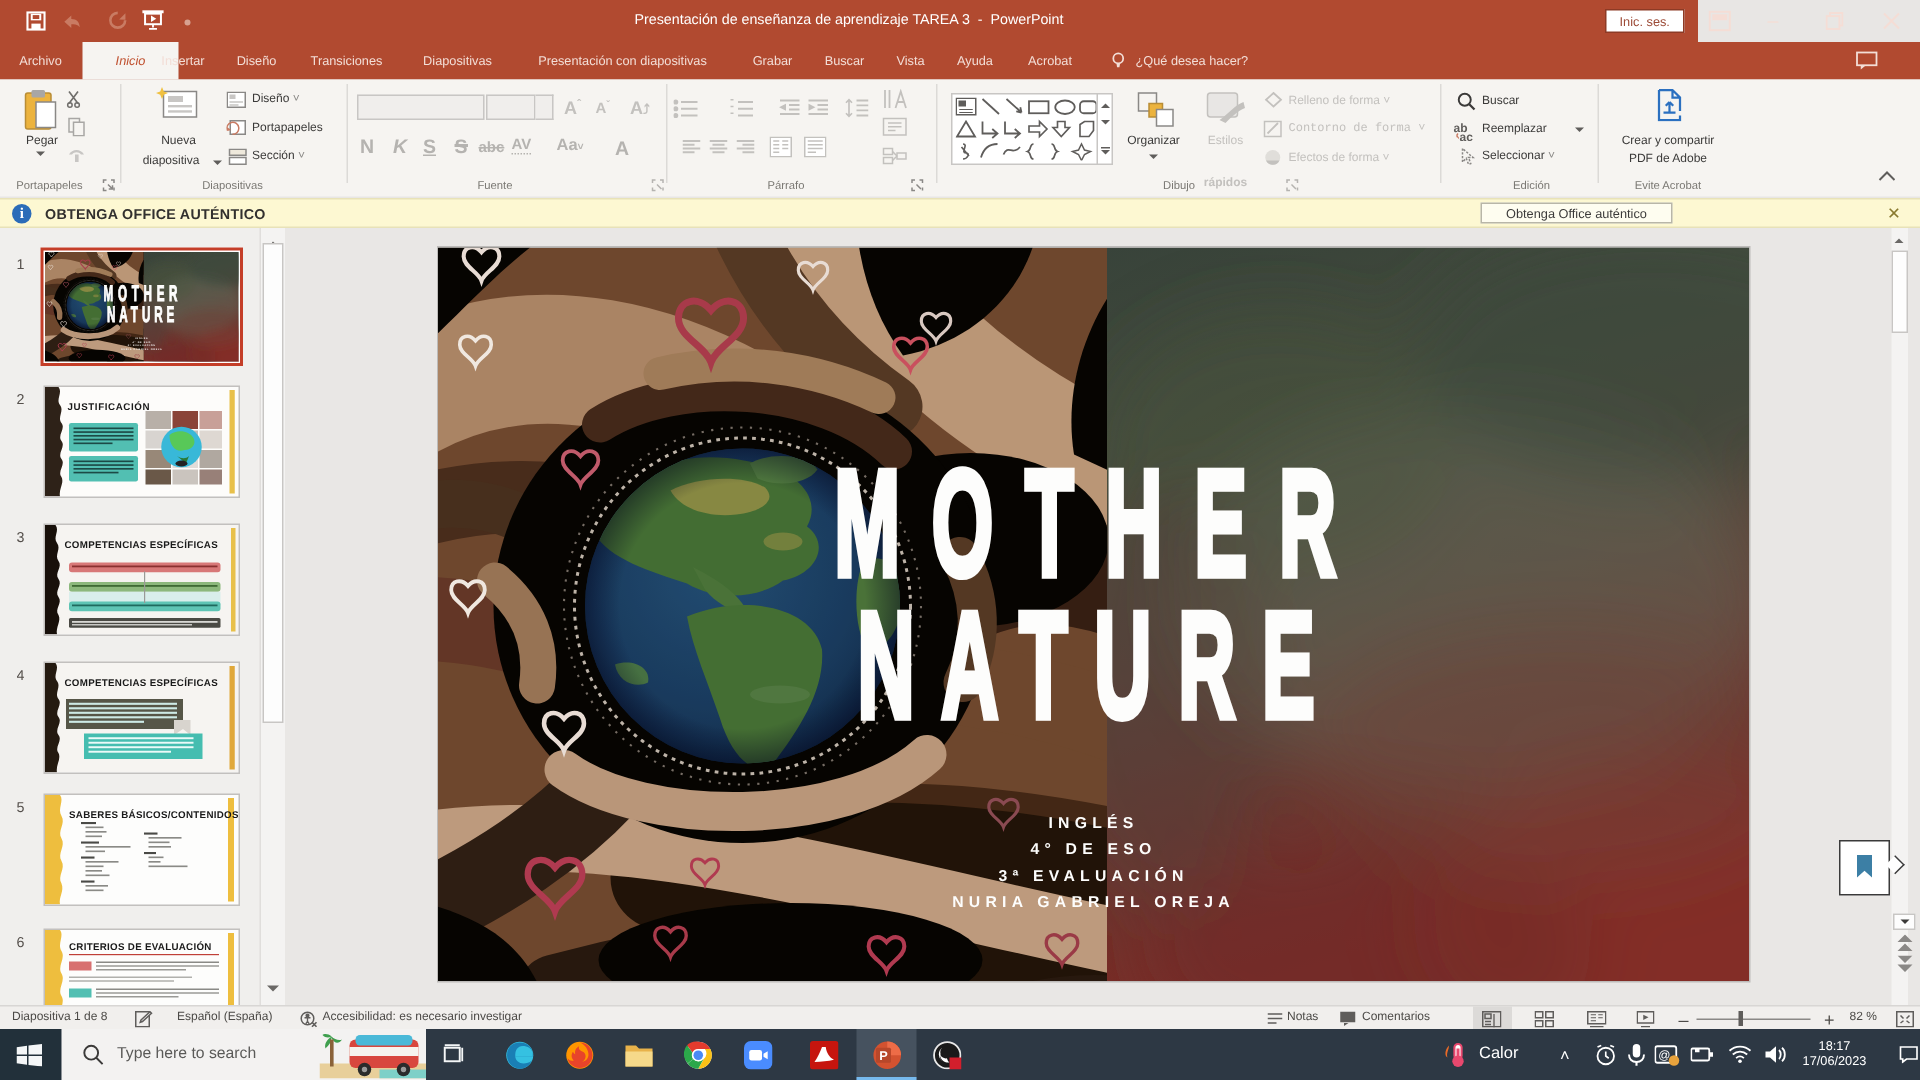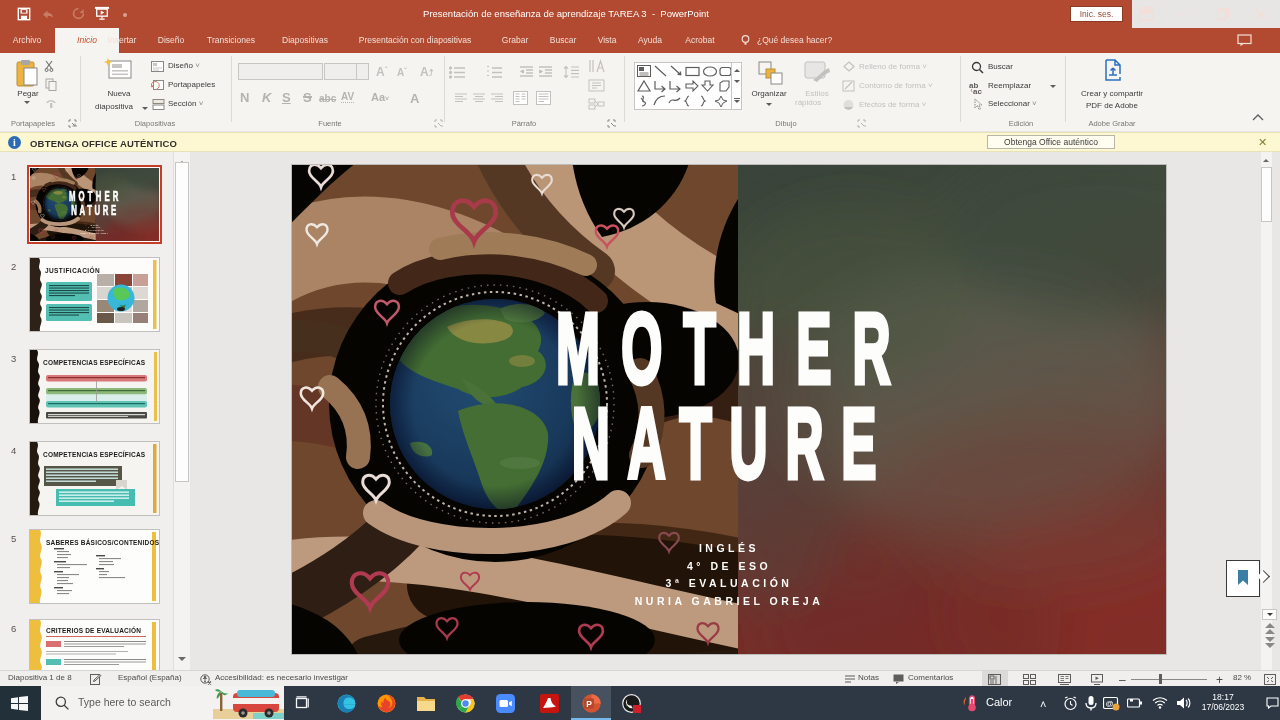--- a/index.html
+++ b/index.html
@@ -292,31 +292,31 @@
     <rect x="8" y="8" width="9" height="9" fill="#ecb33e" stroke="#b98d36"></rect>
     <rect x="13" y="12" width="11" height="11" fill="#fff" stroke="#8a8886"></rect>
   </svg>
   <div class="rtext" style="position:absolute;left:746px;top:36px;width:46px;text-align:center;">Organizar</div>
   <div style="position:absolute;left:766px;top:50px;width:0;height:0;border:3px solid transparent;border-top-color:#5f5d5b;"></div>
   <svg class="abs" style="left:803px;top:7px" width="28" height="24" viewBox="0 0 28 24">
     <rect x="2" y="2" width="20" height="16" rx="2" fill="#e8e6e4" stroke="#c3c1be"></rect>
     <path d="M10 20 C16 16 20 10 26 8 L27 12 C22 14 18 18 14 22 Z" fill="#c3c1be"></path>
   </svg>
   <div class="rtext dis" style="position:absolute;left:797px;top:36px;width:40px;text-align:center;">Estilos</div>
-  <div class="rtext dis" style="position:absolute;left:795px;top:45px;width:44px;">rápidos</div>
+  <div class="rtext dis" style="position:absolute;left:795px;top:64px;width:44px;text-align:center;font-weight:bold;">rápidos</div>
   <div class="glabel" style="left:786px;">Dibujo</div>
   <svg class="abs" style="left:843px;top:8px" width="12" height="11" viewBox="0 0 12 11" stroke="#c3c1be" fill="none">
     <path d="M6 1 L11 5.5 L6 10 L1 5.5 Z" stroke-width="1.2"></path>
   </svg>
   <div class="rtext dis" style="position:absolute;left:859px;top:9px;">Relleno de forma <span style="font-size:8px;">˅</span></div>
   <svg class="abs" style="left:842px;top:27px" width="13" height="12" viewBox="0 0 13 12" stroke="#c3c1be" fill="none">
     <rect x="1" y="1" width="11" height="10"></rect>
       <path d="M3 9 L9 3 M9 3 L10 2" stroke-width="1.2"></path>
   </svg>
-  <div class="rtext dis" style="position:absolute;left:859px;top:28px;">Contorno de forma <span style="font-size:8px;">˅</span></div>
+  <div class="rtext dis" style="position:absolute;left:859px;top:28px;font-family:Liberation Mono, monospace;">Contorno de forma <span style="font-size:8px;">˅</span></div>
   <svg class="abs" style="left:842px;top:46px" width="13" height="12" viewBox="0 0 13 12">
     <circle cx="6.5" cy="6" r="5" fill="#e0deda"></circle>
       <path d="M2 8 A5 5 0 0 0 11 8 Z" fill="#c3c1be"></path>
   </svg>
   <div class="rtext dis" style="position:absolute;left:859px;top:47px;">Efectos de forma <span style="font-size:8px;">˅</span></div>
   <svg class="abs" style="left:857px;top:66px" width="9" height="9" viewBox="0 0 9 9" stroke="#b5b3b0" fill="none">
     <path d="M1 3 L1 1 L3 1 M6 1 L8 1 L8 3 M8 6 L8 8 M1 6 L1 8 L3 8" stroke-width="1"></path>
       <path d="M4 4 L7 7" stroke-width="1"></path>
   </svg>
   <div class="gsep" style="left:960px;"></div>
@@ -341,21 +341,21 @@
   <div class="gsep" style="left:1065px;"></div>
 
   <svg class="abs" style="left:1102px;top:6px" width="22" height="22" viewBox="0 0 22 22" fill="none" stroke="#2b70c0">
     <path d="M4 1 L13 1 L18 6 L18 15 M13 1 L13 6 L18 6" stroke-width="1.5"></path>
     <path d="M4 1 L4 21 L18 21 L18 18" stroke-width="1.5"></path>
     <path d="M11 16 L11 9 M11 9 L8.5 11.5 M11 9 L13.5 11.5" stroke-width="1.5"></path>
     <path d="M7 16 L15 16" stroke-width="1.5"></path>
   </svg>
   <div class="rtext" style="position:absolute;left:1072px;top:36px;width:80px;text-align:center;">Crear y compartir</div>
   <div class="rtext" style="position:absolute;left:1072px;top:48px;width:80px;text-align:center;">PDF de Adobe</div>
-  <div class="glabel" style="left:1112px;">Adobe Grabar</div>
+  <div class="glabel" style="left:1112px;">Evite Acrobat</div>
 
   <svg class="abs" style="left:1252px;top:60px" width="12" height="8" viewBox="0 0 12 8" stroke="#5f5d5b" fill="none">
     <path d="M1 7 L6 2 L11 7" stroke-width="1.3"></path>
   </svg>
 </div>
 
 <div id="warnbar">
   <div class="abs" style="left:8px;top:3px;width:13px;height:13px;border-radius:50%;background:#2b6cb8;color:#fff;font-size:10px;font-weight:bold;text-align:center;line-height:13px;font-family:'Liberation Serif',serif;">i</div>
   <div class="abs" style="left:30px;top:5px;font-size:9.5px;font-weight:bold;color:#32302e;letter-spacing:0.2px;">OBTENGA OFFICE AUTÉNTICO</div>
   <div class="btn" style="left:987px;width:128px;">Obtenga Office auténtico</div>

